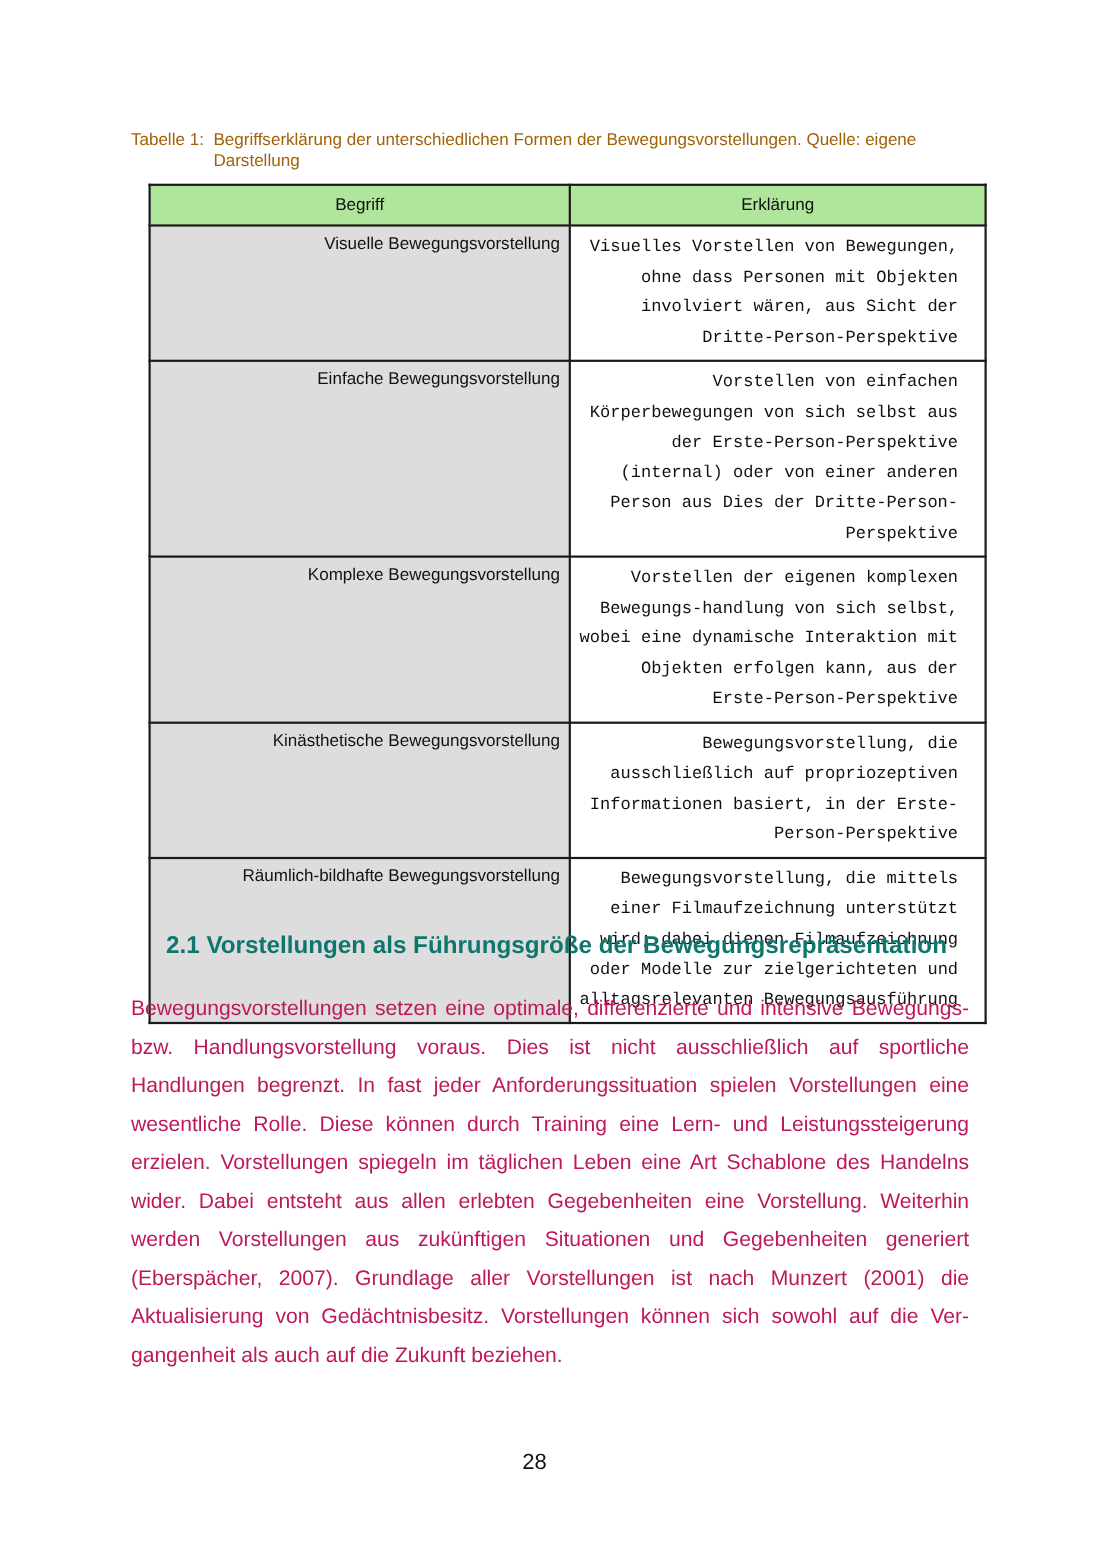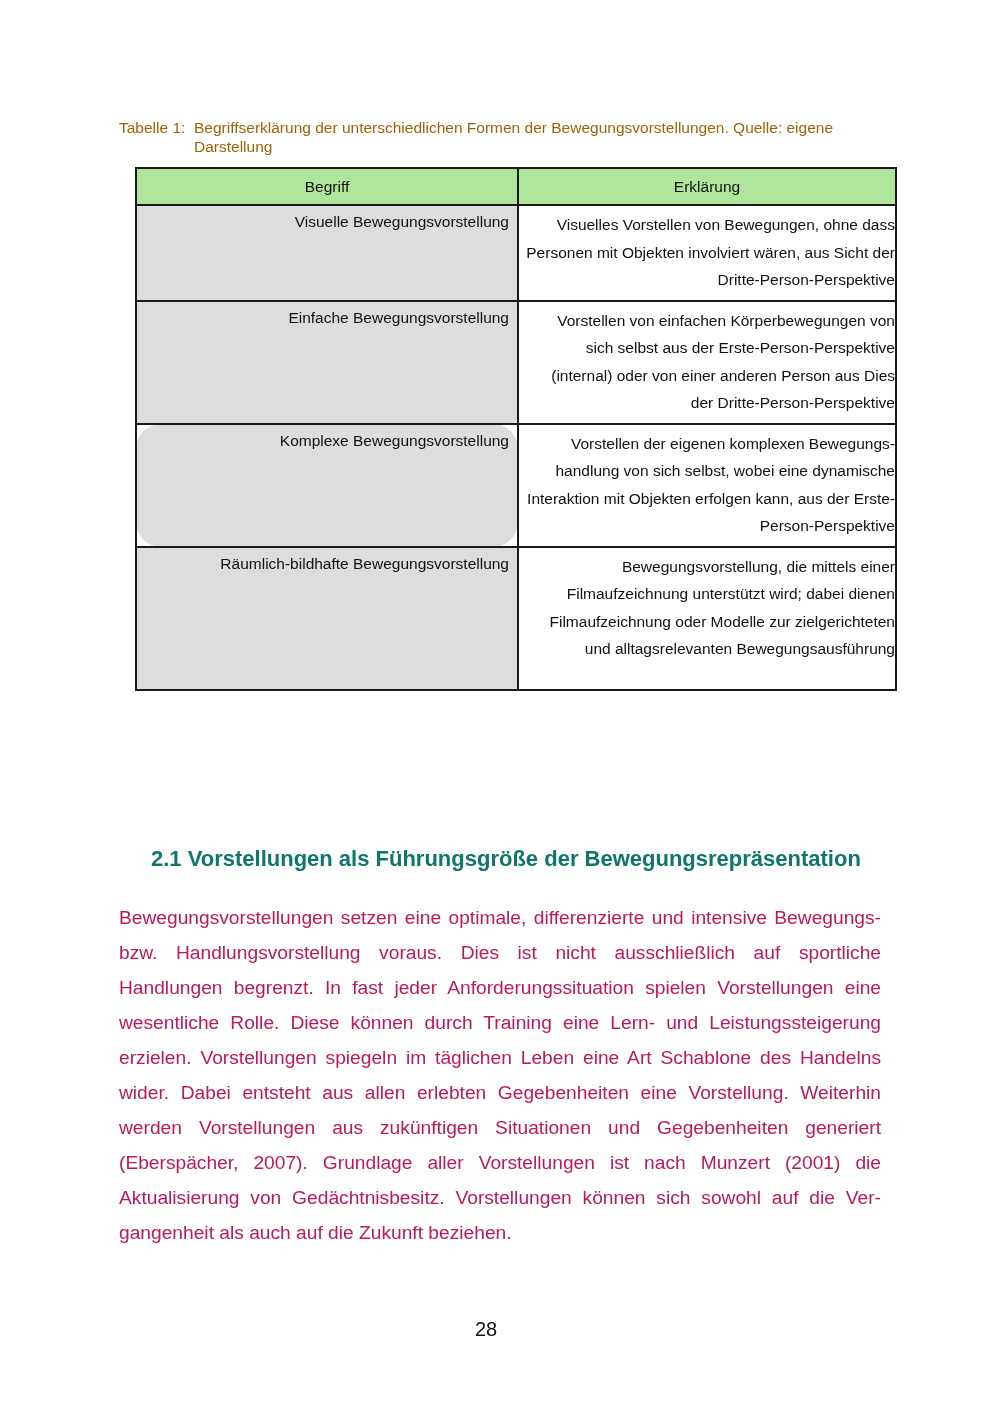--- a/index.html
+++ b/index.html
@@ -63,26 +63,27 @@
       line-height: 34px;
     }
     table.def td.term {
       background: #dddddd;
       width: 365px;
       padding: 6px 8px 0 7px;
       line-height: 20px;
     }
     table.def td.expl {
       background: #ffffff;
-      padding: 5px 0 6px 7px;
+      padding: 5px 24px 6px 7px;
       line-height: 27.5px;
+      font-family: Liberation Mono, monospace;
     }
     .r1 td { height: 76px; }
     .r2 td { height: 104px; }
-    .r3 td { height: 104px; border-radius: 25px; }
+    .r3 td { height: 104px; }
     .r4 td { height: 96px; }
     .r5 td { height: 130px; }
     h2.section {
       position: absolute;
       left: 135px;
       top: 828px;
       margin: 16px;
       font-size: 22px;
       font-weight: bold;
       line-height: 30px;
@@ -131,20 +132,24 @@
         <td class="expl">Visuelles Vorstellen von Bewegungen, ohne dass Personen mit Objekten involviert wären, aus Sicht der Dritte-Person-Perspektive</td>
       </tr>
       <tr class="r2">
         <td class="term">Einfache Bewegungsvorstellung</td>
         <td class="expl">Vorstellen von einfachen Körperbewegungen von sich selbst aus der Erste-Person-Perspektive (internal) oder von einer anderen Person aus Dies der Dritte-Person-Perspektive</td>
       </tr>
       <tr class="r3">
         <td class="term">Komplexe Bewegungsvorstellung</td>
         <td class="expl">Vorstellen der eigenen komplexen Bewegungs-handlung von sich selbst, wobei eine dynamische Interaktion mit Objekten erfolgen kann, aus der Erste-Person-Perspektive</td>
       </tr>
+      <tr class="r4">
+        <td class="term">Kinästhetische Bewegungsvorstellung</td>
+        <td class="expl">Bewegungsvorstellung, die ausschließlich auf propriozeptiven Informationen basiert, in der Erste-Person-Perspektive</td>
+      </tr>
       <tr class="r5">
         <td class="term">Räumlich-bildhafte Bewegungsvorstellung</td>
         <td class="expl">Bewegungsvorstellung, die mittels einer Filmaufzeichnung unterstützt wird; dabei dienen Filmaufzeichnung oder Modelle zur zielgerichteten und alltagsrelevanten Bewegungsausführung</td>
       </tr>
     </tbody>
   </table>
 
   <h2 class="section">2.1 Vorstellungen als Führungsgröße der Bewegungsrepräsentation</h2>
 
   <p class="body-text">Bewegungsvorstellungen setzen eine optimale, differenzierte und intensive Bewe­gungs- bzw. Handlungsvorstellung voraus. Dies ist nicht ausschließlich auf sportliche Handlungen begrenzt. In fast jeder Anforderungssituation spielen Vorstellungen eine wesentliche Rolle. Diese können durch Training eine Lern- und Leistungssteigerung erzielen. Vorstellungen spiegeln im täglichen Leben eine Art Schablone des Han­delns wider. Dabei entsteht aus allen erlebten Gegebenheiten eine Vorstellung. Wei­terhin werden Vorstellungen aus zukünftigen Situationen und Gegebenheiten gene­riert (Eberspächer, 2007). Grundlage aller Vorstellungen ist nach Munzert (2001) die Aktualisierung von Gedächtnisbesitz. Vorstellungen können sich sowohl auf die Ver­gangenheit als auch auf die Zukunft beziehen.</p>

